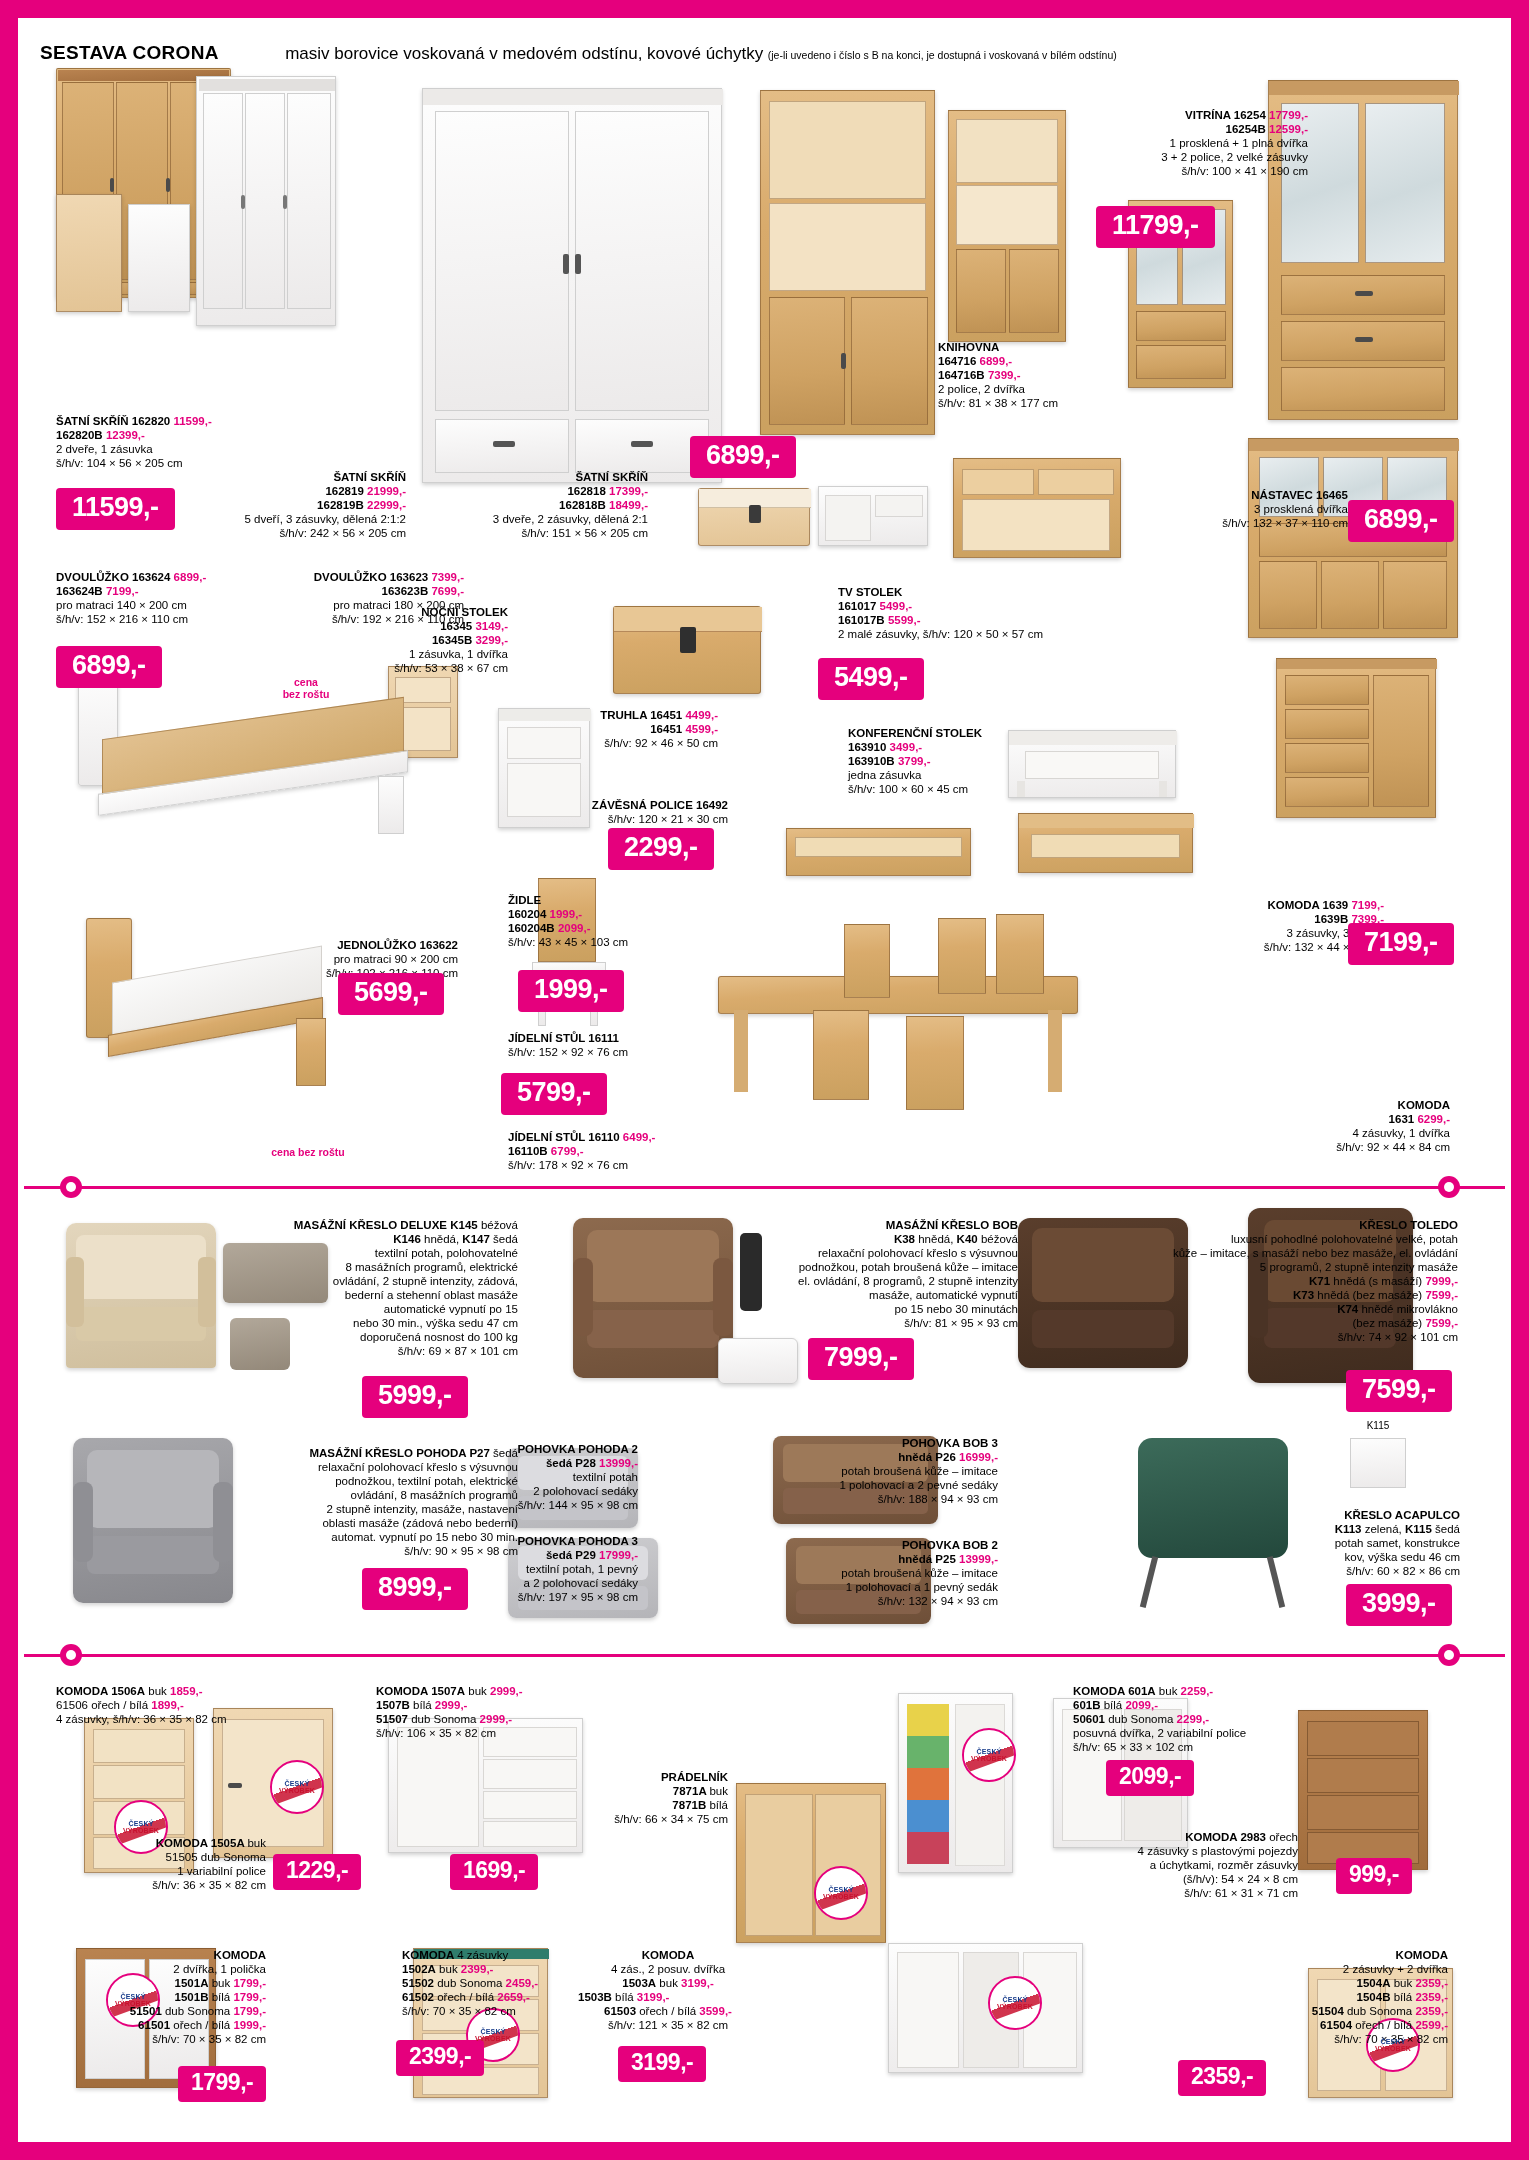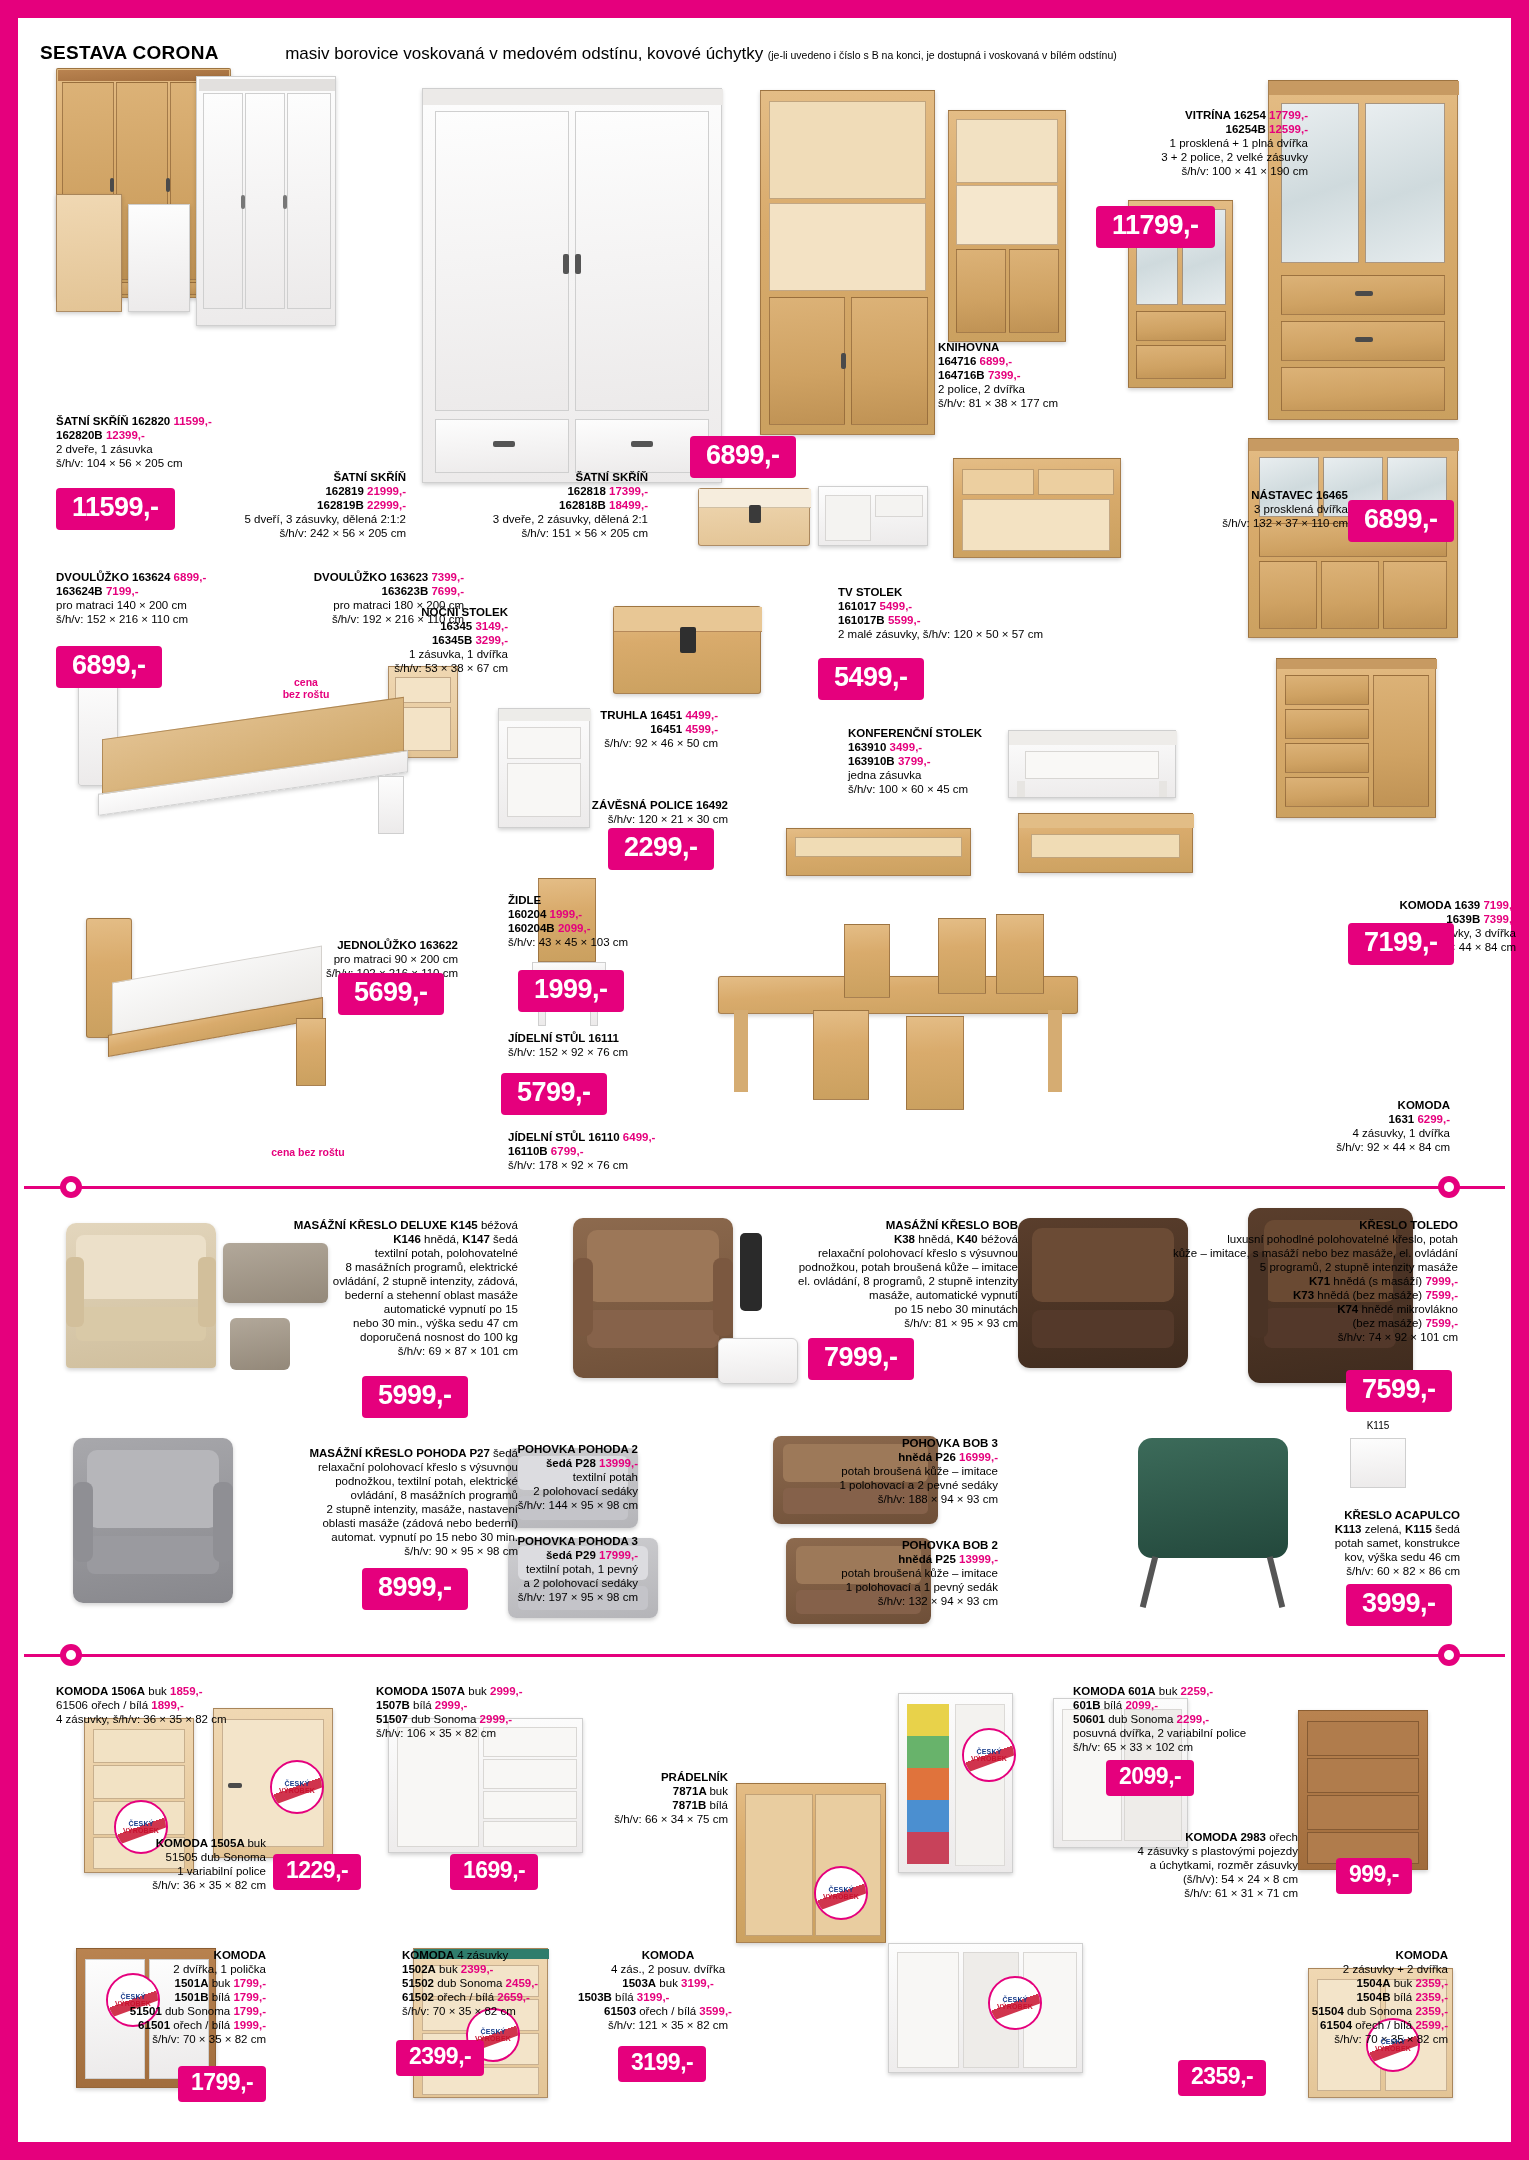--- a/index.html
+++ b/index.html
@@ -362,21 +362,21 @@
       <div>š/h/v: 152 × 92 × 76 cm</div>
     </div>
     <div class="price" style="left:483px;top:1055px;">5799,-</div>
 
     <div class="blk" style="left:490px;top:1112px;width:240px;">
       <div class="ttl">JÍDELNÍ STŮL 16110 <span class="cd">6499,-</span></div>
       <div class="ttl">16110B <span class="cd">6799,-</span></div>
       <div>š/h/v: 178 × 92 × 76 cm</div>
     </div>
 
-    <div class="blk r" style="left:1198px;top:880px;width:300px;">
+    <div class="blk r" style="left:1066px;top:880px;width:300px;">
       <div class="ttl">KOMODA 1639 <span class="cd">7199,-</span></div>
       <div class="ttl">1639B <span class="cd">7399,-</span></div>
       <div>3 zásuvky, 3 dvířka</div>
       <div>š/h/v: 132 × 44 × 84 cm</div>
     </div>
     <div class="price" style="left:1330px;top:905px;">7199,-</div>
 
     <div class="blk r" style="left:1220px;top:1080px;width:212px;">
       <div class="ttl">KOMODA</div>
       <div class="ttl">1631 <span class="cd">6299,-</span></div>
@@ -485,21 +485,21 @@
       <div>podnožkou, potah broušená kůže – imitace</div>
       <div>el. ovládání, 8 programů, 2 stupně intenzity</div>
       <div>masáže, automatické vypnutí</div>
       <div>po 15 nebo 30 minutách</div>
       <div>š/h/v: 81 × 95 × 93 cm</div>
     </div>
     <div class="price" style="left:790px;top:1320px;">7999,-</div>
 
     <div class="blk r" style="left:1080px;top:1200px;width:360px;">
       <div class="ttl">KŘESLO TOLEDO</div>
-      <div>luxusní pohodlné polohovatelné křeslo, potah</div>
+      <div>luxusní pohodlné polohovatelné velké, potah</div>
       <div>kůže – imitace, s masáží nebo bez masáže, el. ovládání</div>
       <div>5 programů, 2 stupně intenzity masáže</div>
       <div><span class="ttl">K71</span> hnědá (s masáží) <span class="cd">7999,-</span></div>
       <div><span class="ttl">K73</span> hnědá (bez masáže) <span class="cd">7599,-</span></div>
       <div><span class="ttl">K74</span> hnědé mikrovlákno</div>
       <div>(bez masáže) <span class="cd">7599,-</span></div>
       <div>š/h/v: 74 × 92 × 101 cm</div>
     </div>
     <div class="price" style="left:1328px;top:1352px;">7599,-</div>
 

